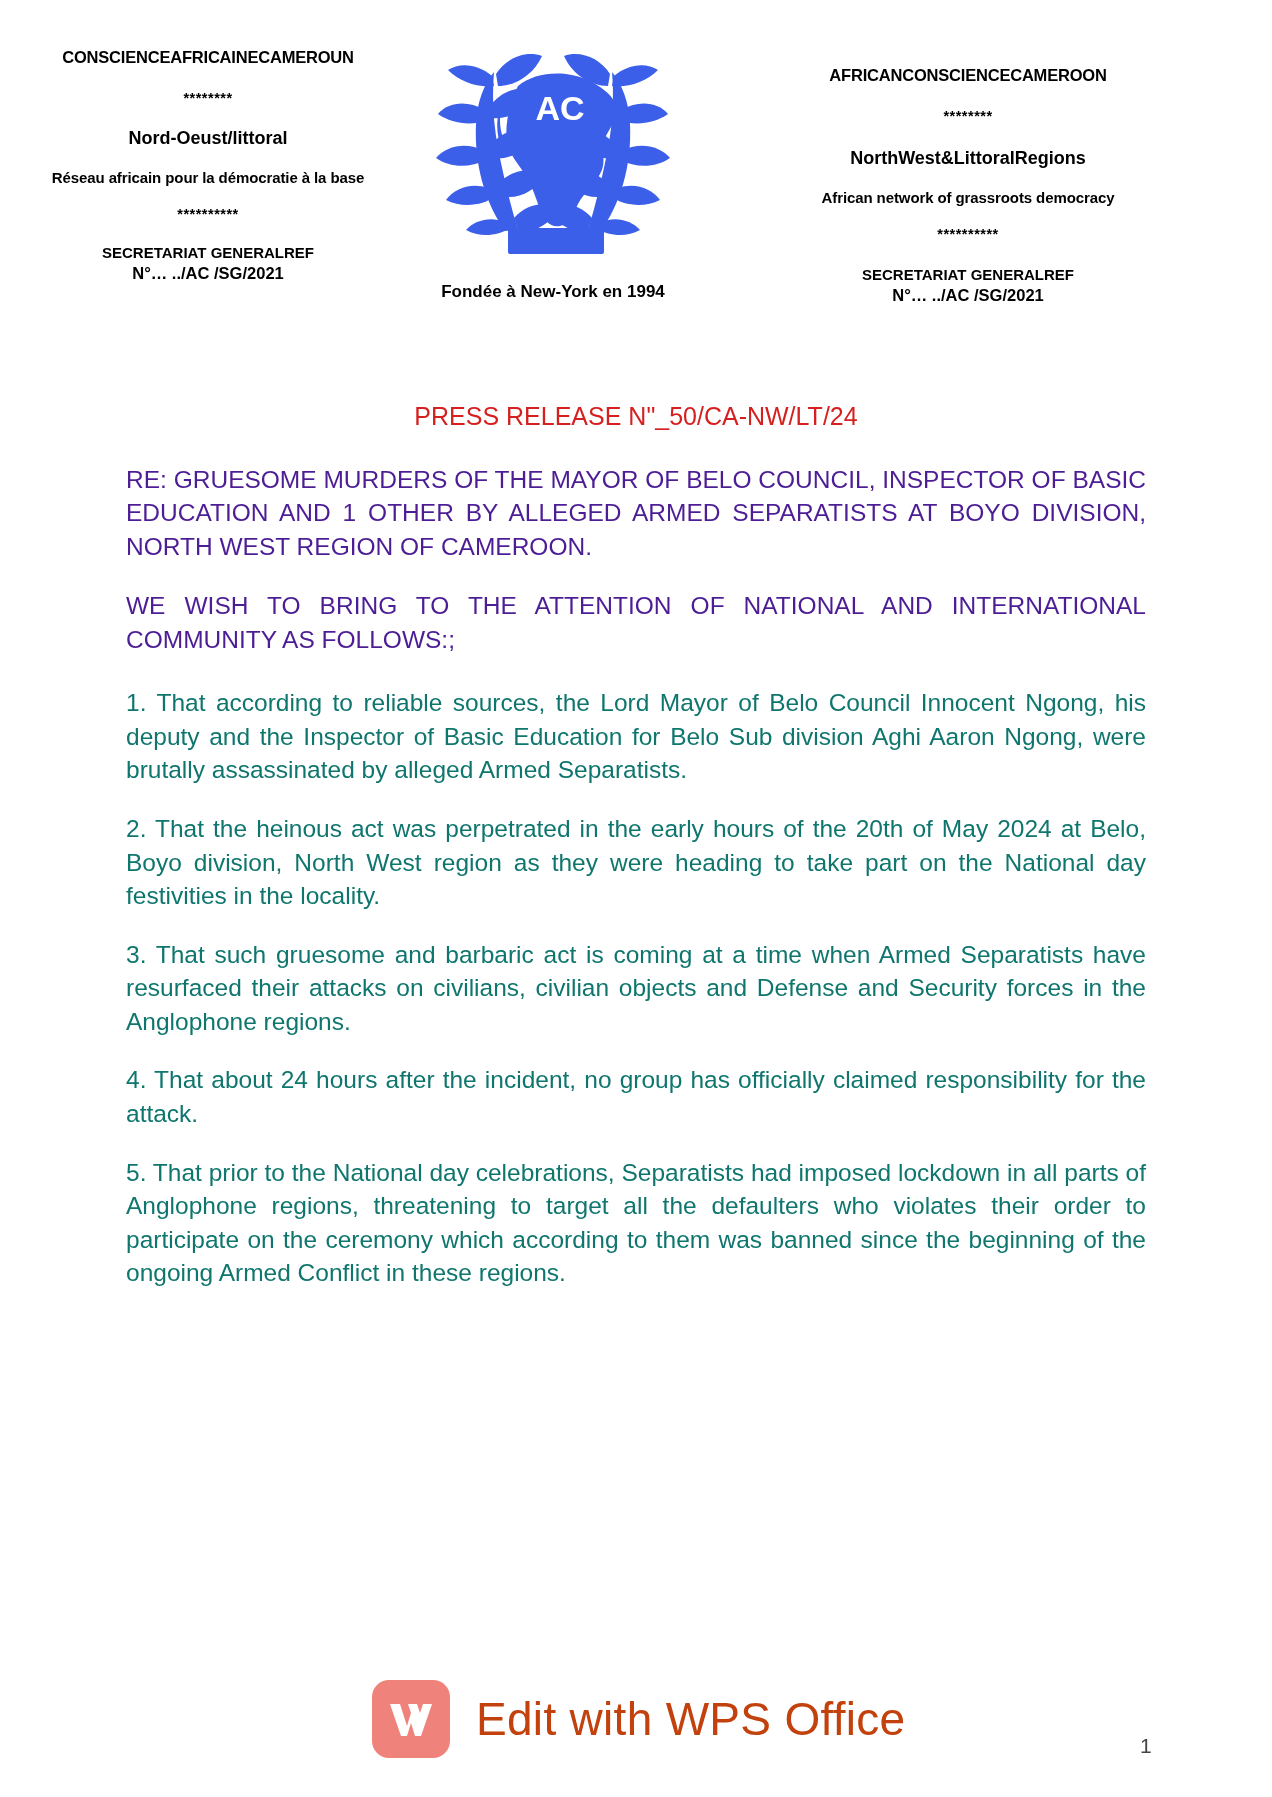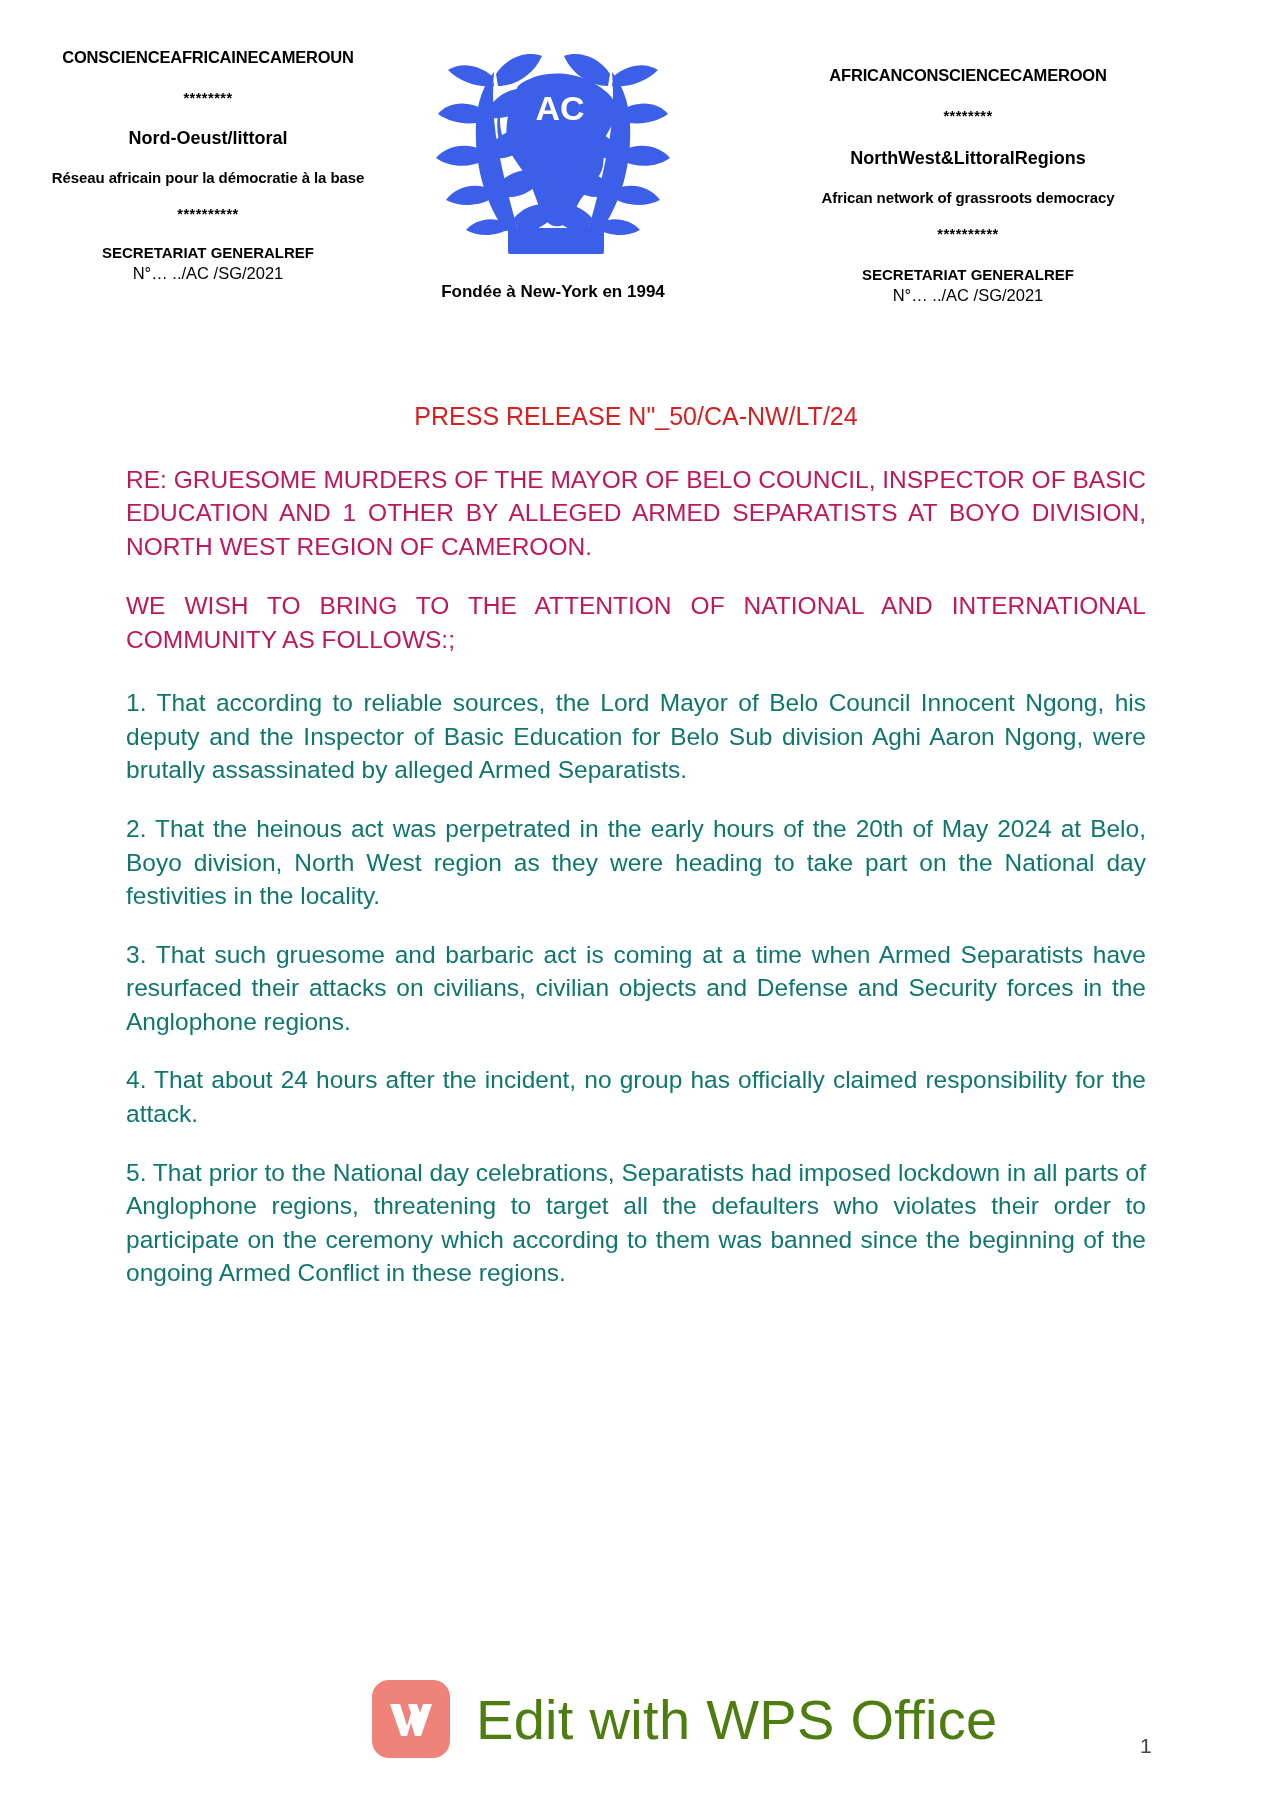--- a/index.html
+++ b/index.html
@@ -63,21 +63,21 @@
     margin-top: 20px;
   }
   .secretariat {
     font-size: 15px;
     font-weight: bold;
     margin-top: 22px;
     line-height: 1.25;
   }
   .secref {
     font-size: 16.5px;
-    font-weight: normal;
+    font-weight: bold;
     line-height: 1.25;
   }
 
   
   .head-col.right .org-name   { margin-top: 18px; }
   .head-col.right .region     { margin-top: 24px; }
   .head-col.right .tagline    { margin-top: 20px; }
   .head-col.right .secretariat{ margin-top: 24px; }
 
   
@@ -111,21 +111,21 @@
   .press-title {
     text-align: center;
     color: #d61f1f;
     font-size: 25px;
     line-height: 1.3;
     margin: 0 0 30px 0;
     font-weight: normal;
   }
 
   .re-block {
-    color: #be185d;
+    color: #4c1d95;
     font-size: 24.5px;
     line-height: 1.37;
     text-align: justify;
     text-align-last: left;
     margin: 0 0 26px 0;
     text-transform: none;
   }
   .re-block.second { margin-bottom: 30px; }
 
   .para {
@@ -157,22 +157,22 @@
   .wps-logo {
     width: 78px;
     height: 78px;
     border-radius: 17px;
     background: #f0827c;
     display: flex;
     align-items: center;
     justify-content: center;
   }
   .wps-text {
-    font-size: 56px;
-    color: #4d7c0f;
+    font-size: 46px;
+    color: #c2410c;
     font-family: "Liberation Sans", sans-serif;
     letter-spacing: 0.3px;
   }
   .page-num {
     position: absolute;
     left: 1140px;
     top: 1734px;
     font-size: 21px;
     color: #444444;
   }

